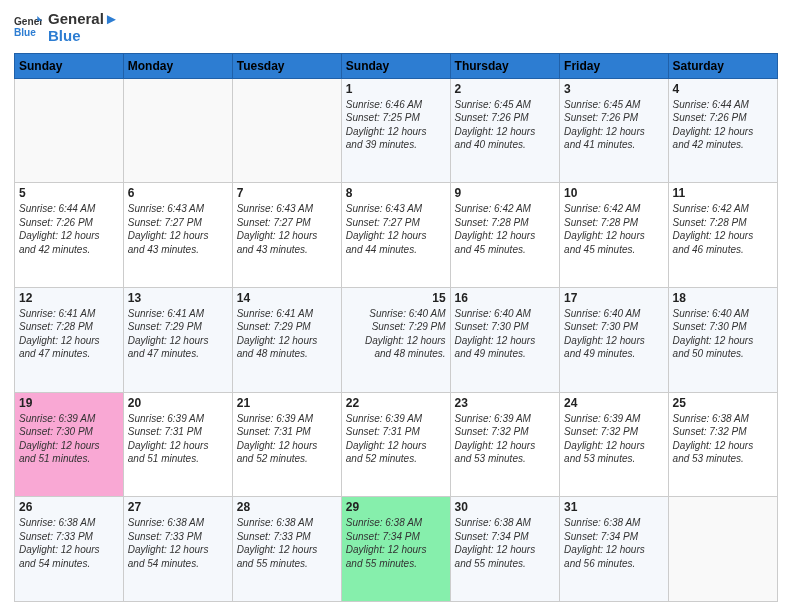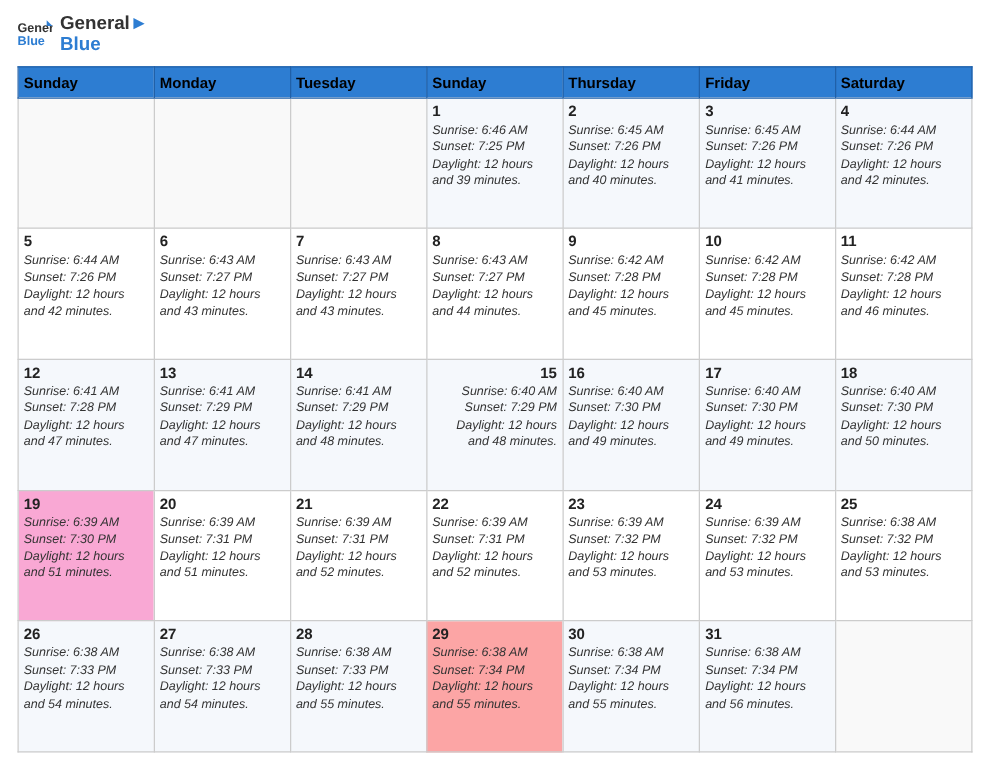--- a/index.html
+++ b/index.html
@@ -327,21 +327,21 @@
 Daylight: 12 hours
 and 54 minutes.</div>
           </td>
           <td style="background: rgb(245, 248, 252);">
             <div class="day-number">28</div>
             <div class="day-info" style="white-space: pre-line;">Sunrise: 6:38 AM
 Sunset: 7:33 PM
 Daylight: 12 hours
 and 55 minutes.</div>
           </td>
-          <td style="background: #fca5a5;">
+          <td style="background: #86efac;">
             <div class="day-number">29</div>
             <div class="day-info" style="white-space: pre-line;">Sunrise: 6:38 AM
 Sunset: 7:34 PM
 Daylight: 12 hours
 and 55 minutes.</div>
           </td>
           <td style="background: rgb(245, 248, 252);">
             <div class="day-number">30</div>
             <div class="day-info" style="white-space: pre-line;">Sunrise: 6:38 AM
 Sunset: 7:34 PM

